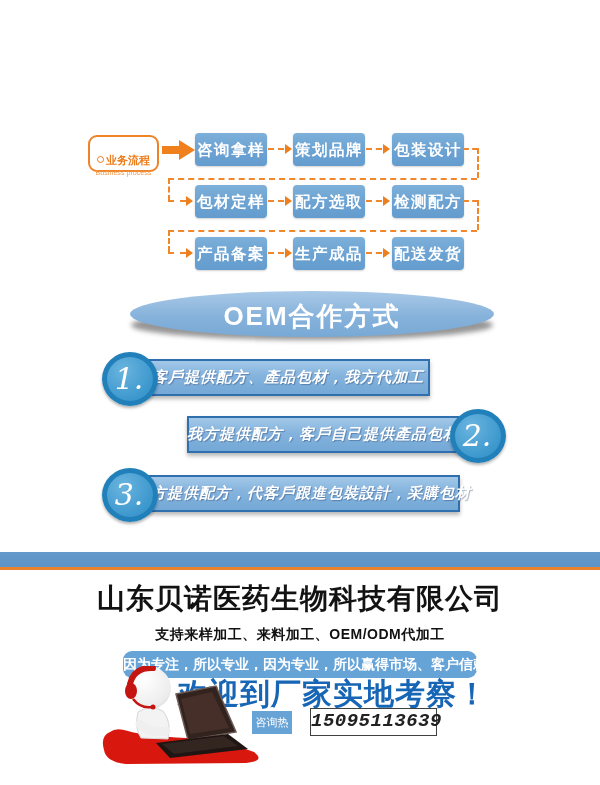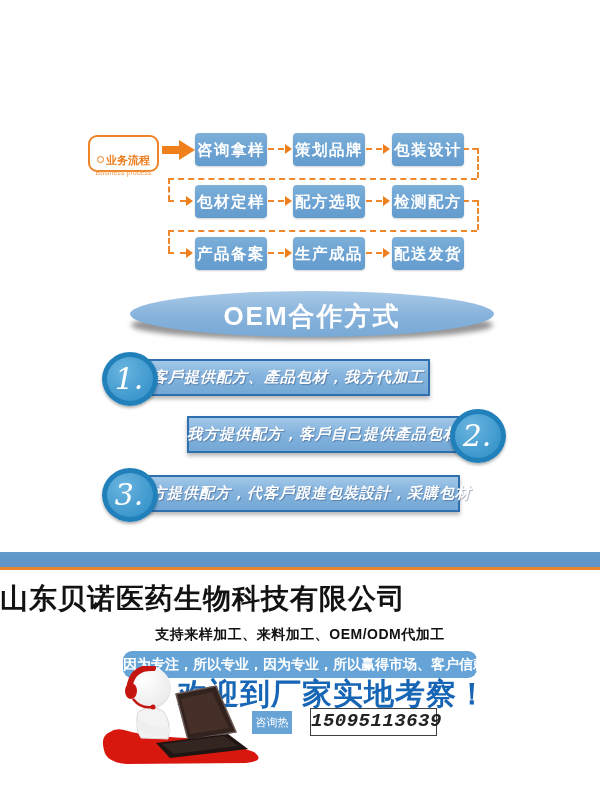--- a/index.html
+++ b/index.html
@@ -54,21 +54,21 @@
     border:2px solid #2f6fae;
     background:linear-gradient(180deg,#a2c8e8 0%,#84b3dd 45%,#74a8d6 100%);
     box-shadow:0 3px 4px rgba(0,0,0,.28);
     display:flex;align-items:center;justify-content:center;
     color:#fff;font-size:15px;font-weight:bold;font-style:italic;letter-spacing:1px;
     text-shadow:1px 1px 1px rgba(20,40,90,.35);white-space:nowrap;
   }
   
   .bottom-band{position:absolute;left:0;top:552px;width:600px;height:15px;
     background:linear-gradient(180deg,#6499cb,#5e93c7);border-bottom:3px solid #e8822b;}
-  .company{position:absolute;left:0;top:580px;width:600px;
+  .company{position:absolute;left:0;top:580px;width:600px;text-align:center;
     color:#121212;font-size:28px;font-weight:600;letter-spacing:1px;}
   .services{position:absolute;left:0;top:626px;width:600px;text-align:center;
     color:#111;font-size:14px;font-weight:bold;letter-spacing:.5px;}
   .slogan-pill{position:absolute;left:50%;transform:translateX(-50%);top:651px;
     width:354px;height:27px;border-radius:9px;background:#66a4d8;
     color:#fff;font-size:14px;font-weight:bold;line-height:27px;text-align:center;white-space:nowrap;font-family:Liberation Serif, serif;}
   .welcome{position:absolute;left:178px;top:674px;color:#1765b5;
     font-size:30px;font-weight:bold;letter-spacing:1px;white-space:nowrap;}
   .mascot{position:absolute;left:96px;top:666px;z-index:1;}
   .hotline-label{position:absolute;left:252px;top:711px;width:40px;height:23px;

